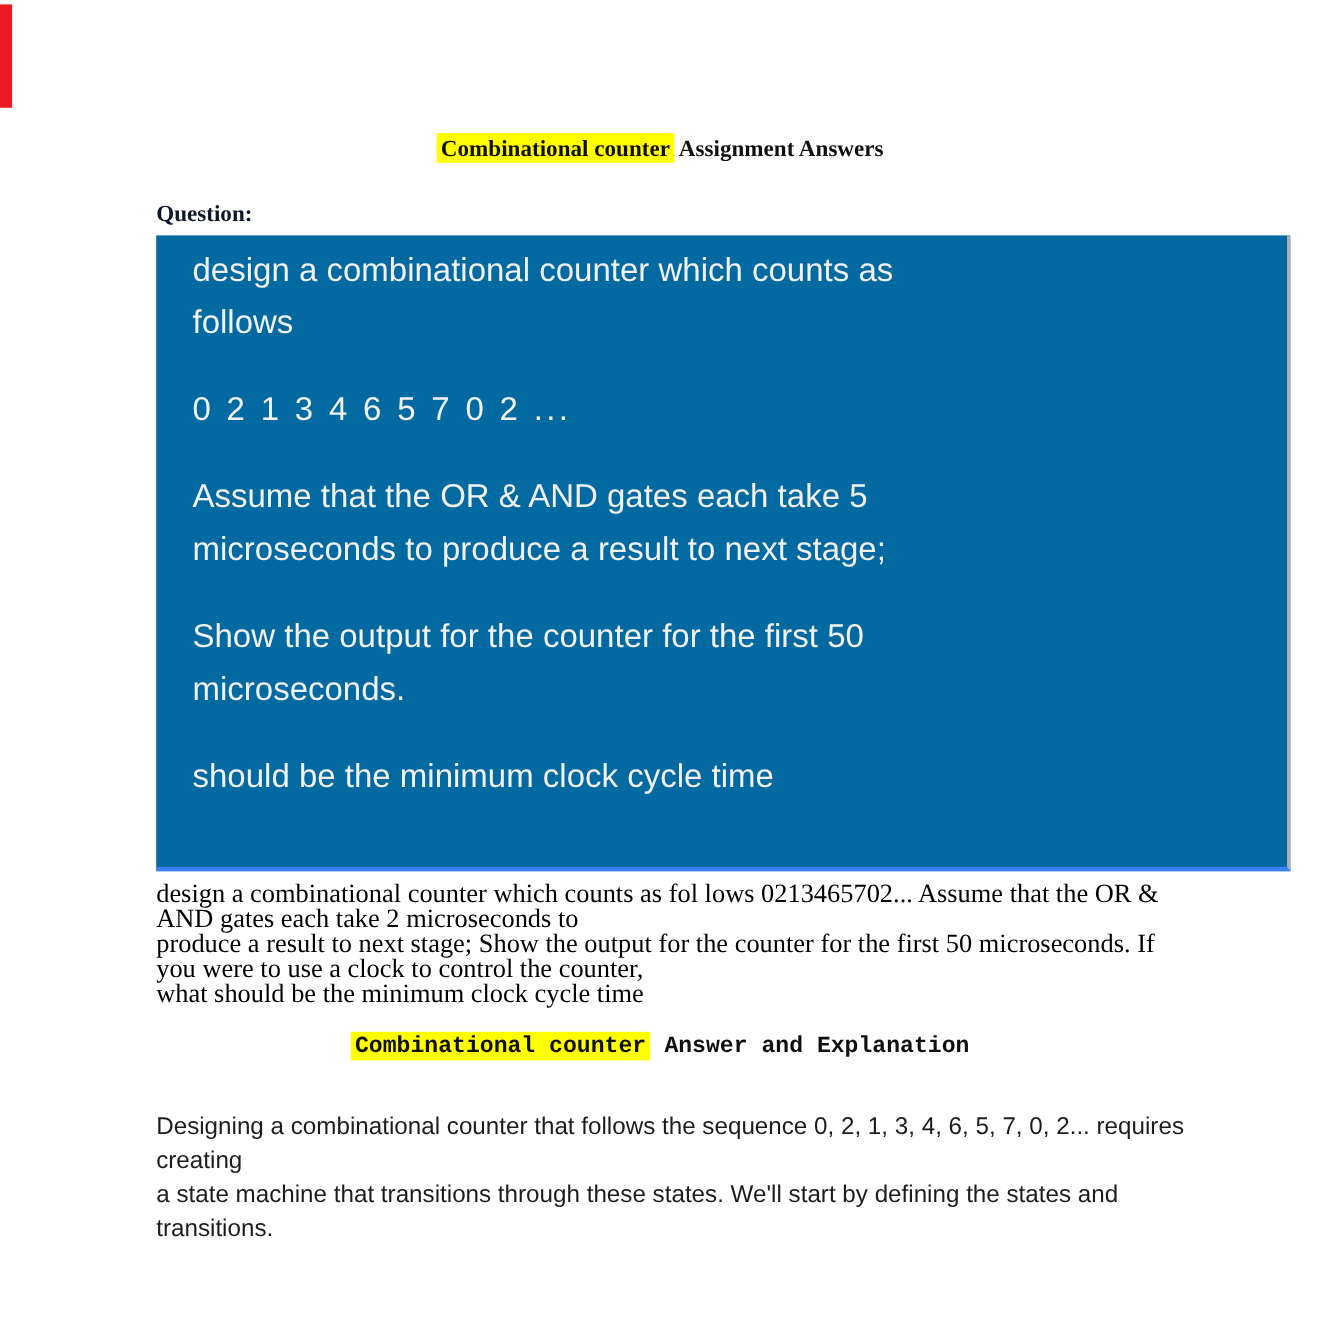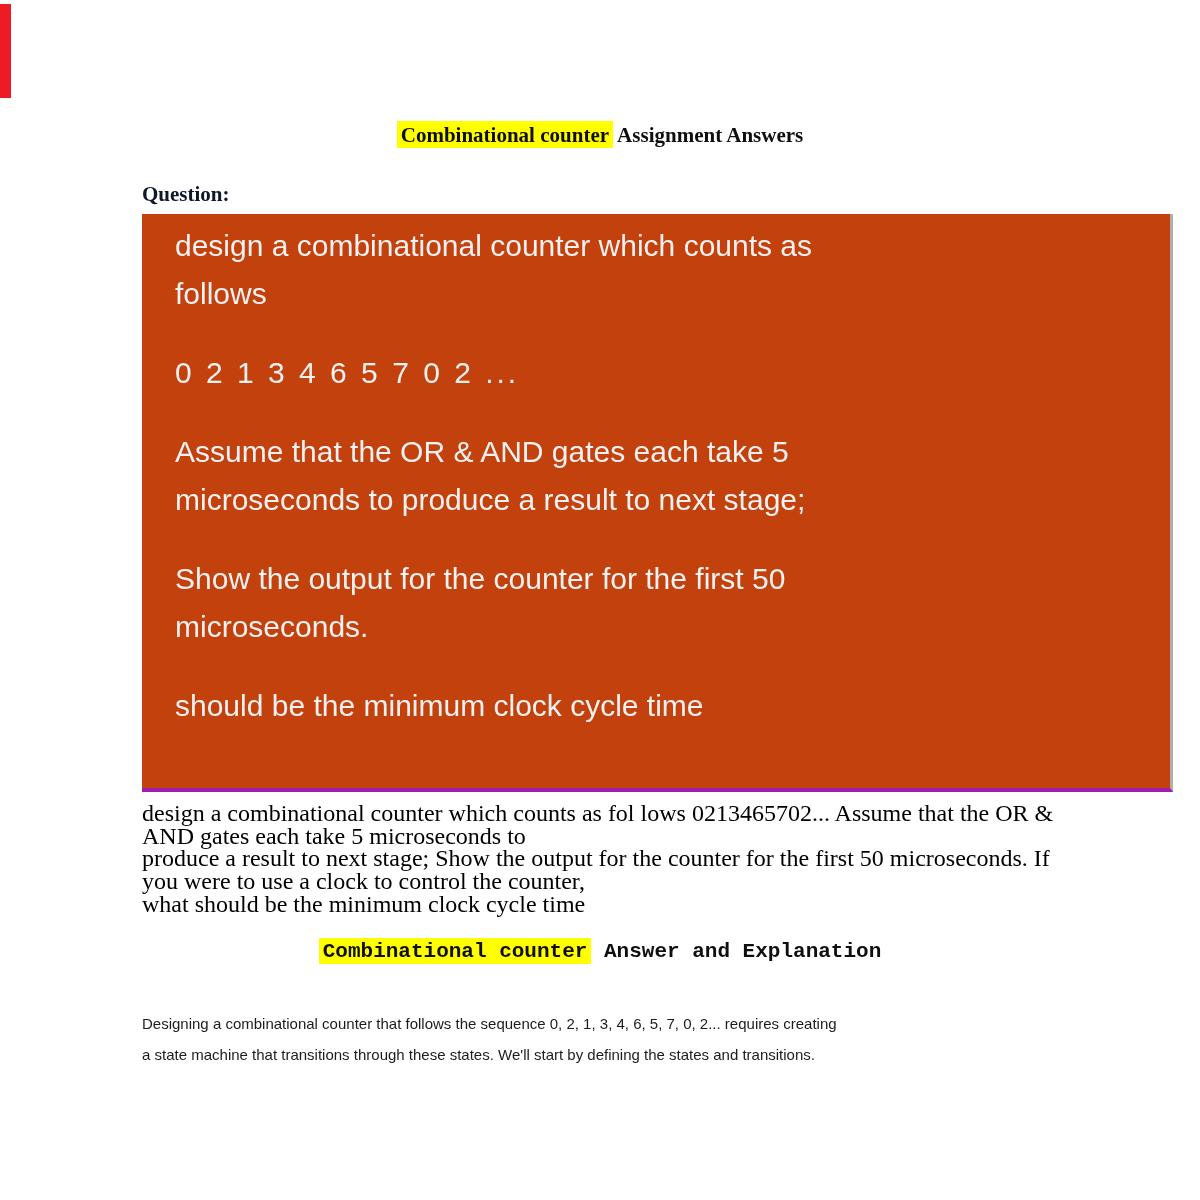--- a/index.html
+++ b/index.html
@@ -27,48 +27,48 @@
     margin-top:46px;
   }
   .question-label {
     position:absolute; left:142px; top:182px;
     font-family:"Liberation Serif", serif;
     font-weight:bold; font-size:21px; color:#0f172a;
   }
   .question-box {
     position:absolute; left:142px; top:214px;
     width:1031px; height:578px;
-    background:#c2410c;
+    background:#0369a1;
     color:#f1f1f1;
     font-family:"Liberation Sans", sans-serif;
     font-size:30px; line-height:48px;
     padding:8px 20px 0 33px;
     border-right:3px solid #aeaeae;
-    border-bottom:4px solid #a21caf;
+    border-bottom:4px solid #3b82f6;
   }
   .question-box .para { margin-bottom:31px; }
   .question-box .para:last-child { margin-bottom:0; }
   .seq-line { letter-spacing:3px; }
   .ocr-text {
     position:absolute; left:142px; top:802px;
     font-family:"Liberation Serif", serif;
     font-size:24px; line-height:22.7px;
     color:#000000;
     width:950px;
   }
   .answer-heading {
     position:absolute; top:940px; left:0; width:1200px;
     text-align:center;
     font-family:Liberation Mono, monospace;
     font-weight:bold; font-size:21px; color:#0f0f0f;
   }
   .answer-paragraph {
     position:absolute; left:142px; top:1008px;
     font-family:"Liberation Sans", sans-serif;
-    font-size:15px; line-height:31px;
+    font-size:22px; line-height:31px;
     color:#1c1c1c;
     width:950px;
   }
 </style>
 </head>
 <body>
 
 <div class="red-bar"></div>
 
 <div class="page-title"><span class="hl">Combinational counter</span><span> Assignment Answers</span></div>
@@ -91,21 +91,21 @@
     <div>Show the output for the counter for the first 50</div>
     <div>microseconds.</div>
   </div>
   <div class="para">
     <div>should be the minimum clock cycle time</div>
   </div>
 </div>
 
 <div class="ocr-text">
   <div>design a combinational counter which counts as fol lows 0213465702... Assume that the OR &amp;</div>
-  <div>AND gates each take 5 microseconds to</div>
+  <div>AND gates each take 2 microseconds to</div>
   <div>produce a result to next stage; Show the output for the counter for the first 50 microseconds. If</div>
   <div>you were to use a clock to control the counter,</div>
   <div>what should be the minimum clock cycle time</div>
 </div>
 
 <div class="answer-heading"><span class="hl">Combinational counter</span><span> Answer and Explanation</span></div>
 
 <div class="answer-paragraph">
   <div>Designing a combinational counter that follows the sequence 0, 2, 1, 3, 4, 6, 5, 7, 0, 2... requires creating</div>
   <div>a state machine that transitions through these states. We'll start by defining the states and transitions.</div>

